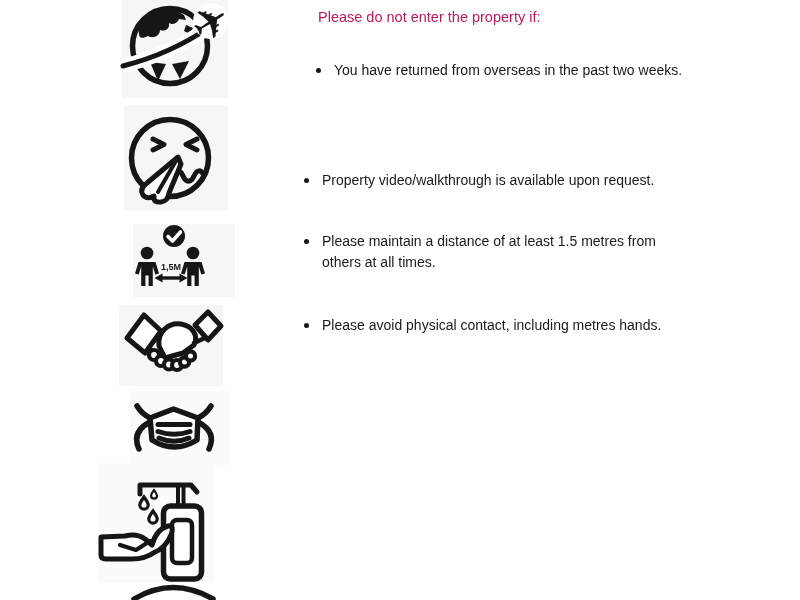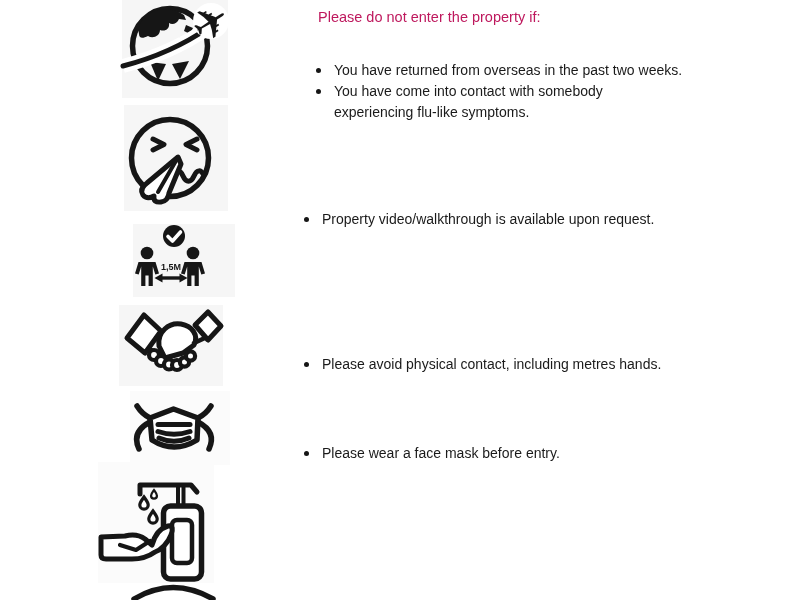--- a/index.html
+++ b/index.html
@@ -14,21 +14,21 @@
     font-family:"Liberation Sans",sans-serif;color:#1a1a1a;
   }
   .tile{position:absolute;background:var(--tile);}
   .tile.faint{background:var(--tile-faint);}
   .icon{position:absolute;}
   .title{
     position:absolute;left:318px;top:7px;width:380px;
     font-size:14.5px;line-height:21px;color:#be185d;
   }
   .rules{position:absolute;left:314px;top:40px;width:372px;margin-top:20px;}
-  .note{position:absolute;left:302px;width:372px;margin-top:39px;}
+  .note{position:absolute;left:302px;width:372px;}
   .li{
     position:relative;padding-left:20px;font-size:14px;line-height:21px;color:#1a1a1a;
   }
   .li::before{
     content:"";position:absolute;left:2px;top:8px;width:5px;height:5px;border-radius:50%;
     background:var(--ink);
   }
 </style>
 </head>
 <body>
@@ -136,26 +136,25 @@
   </svg>
 
   <svg class="icon" style="left:128px;top:584px;width:90px;height:16px" viewBox="0 0 90 16">
     <path d="M6,15 Q45,-8 85,15" fill="none" stroke="#161616" stroke-width="5.5" stroke-linecap="round"></path>
   </svg>
 
   <div class="title">Please do not enter the property if:</div>
 
   <div class="rules">
     <div class="li"><span>You have returned from overseas in the past two weeks.</span></div>
-    <div class="li"><span>You have come into contact with somebody experiencing flu-like symptoms.</span></div>
   </div>
 
   <div class="note" style="top:170px">
     <div class="li"><span>Property video/walkthrough is available upon request.</span></div>
   </div>
+  <div class="note" style="top:231px">
+    <div class="li"><span>Please maintain a distance of at least 1.5 metres from others at all times.</span></div>
+  </div>
   <div class="note" style="top:315px">
     <div class="li"><span>Please avoid physical contact, including metres hands.</span></div>
-  </div>
-  <div class="note" style="top:404px">
-    <div class="li"><span>Please wear a face mask before entry.</span></div>
   </div>
 
 </div>
 
 </body></html>

